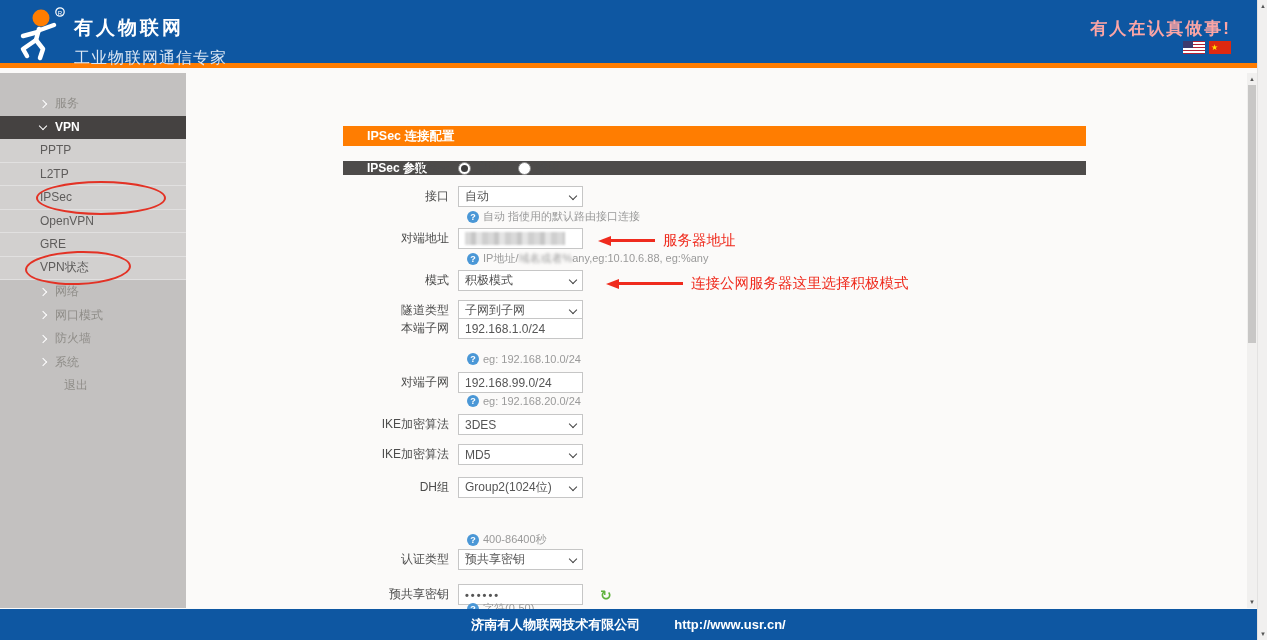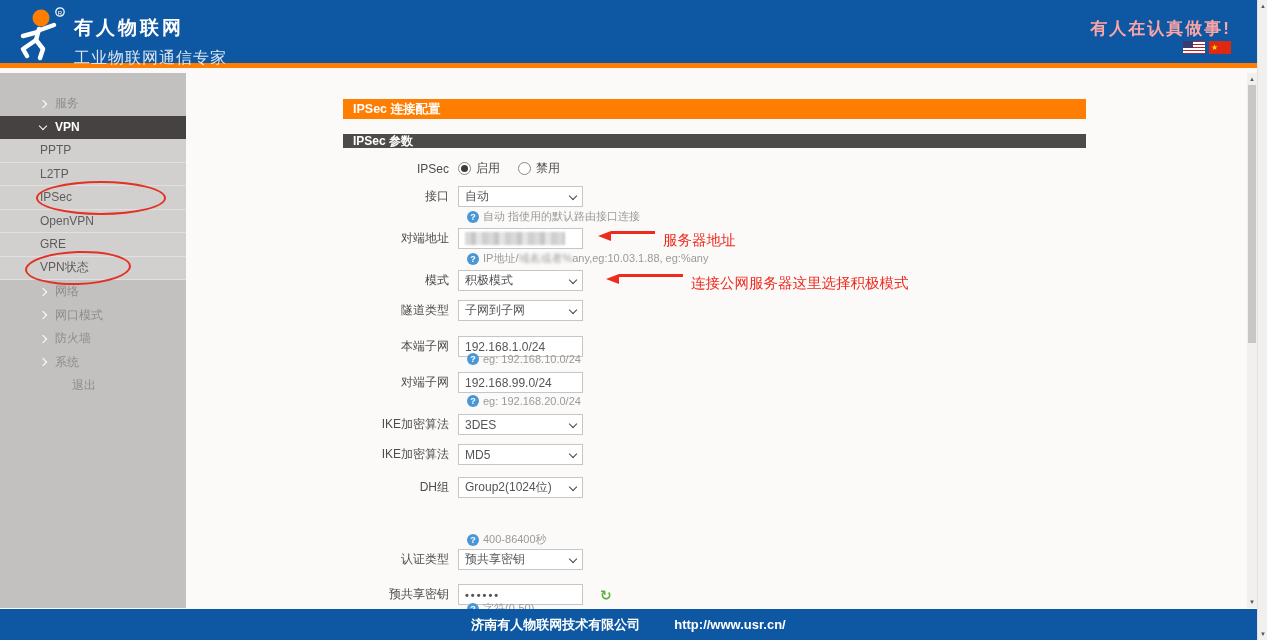--- a/index.html
+++ b/index.html
@@ -25,48 +25,48 @@
   .device { height:48px; background:#454241; color:#fff; font-size:15px; font-weight:bold; letter-spacing:1px; display:flex; align-items:center; justify-content:center; }
   .side-menu { padding-top:19px; }
   .snav { display:flex; align-items:center; height:23.5px; padding-left:40px; font-size:12px; cursor:default; }
   .snav .slab { margin-left:9px; color:#8f8d88; }
   .snav .schev { width:6px; height:6px; border-right:1.6px solid #fff; border-bottom:1.6px solid #fff; transform:rotate(-45deg); flex:none; }
   .snav.open { background:#454241; }
   .snav.open .slab { color:#fff; font-weight:bold; }
   .snav.open .schev { transform:rotate(45deg); margin-top:-3px; }
   .snav.sub { background:#d2d0cf; border-bottom:1px solid rgba(255,255,255,.35); }
   .snav.sub .slab { margin-left:0; color:#5e5c5b; }
-  .snav.item .slab { margin-left:32px; }
+  .snav.item .slab { margin-left:24px; }
   .ellipse { position:absolute; border:2px solid #e33225; border-radius:50%; pointer-events:none; }
   .ellipse.vpn { left:36px; top:108px; width:130px; height:34px; }
   .ellipse.ipsec { left:25px; top:178px; width:106px; height:34px; transform:rotate(-2deg); }
 
   
   .main { position:absolute; left:186px; top:73px; width:1071px; height:535px; background:#fbfaf9; }
-  .bar { position:absolute; left:343px; width:743px; color:#fff; font-weight:bold; display:flex; align-items:center; padding-left:10px; }
+  .bar { position:absolute; left:343px; width:743px; color:#fff; font-weight:bold; display:flex; align-items:center; padding-left:24px;margin-top:27px; }
   .bar.orange { top:99px; height:20px; background:#ff7d01; font-size:12.5px; }
   .bar.dark { top:134px; height:14px; background:#4d4b4a; font-size:12px; }
 
   .frow { position:absolute; left:343px; width:743px; display:flex; align-items:center; }
   .flabel { width:115px; text-align:right; padding-right:9px; font-size:12px; color:#4c4c4c; flex:none; }
   .ctrl { width:125px; height:21px; border:1px solid #c6c6c6; background:#fff; display:flex; align-items:center; padding:0 6px; font-size:12px; color:#555; }
   .ctrl .chev { width:6px; height:6px; border-right:1.5px solid #444; border-bottom:1.5px solid #444; transform:rotate(45deg); margin-left:auto; margin-top:-2px; flex:none; }
   .fhint { position:absolute; left:467px; display:flex; align-items:center; gap:4px; font-size:11px; color:#9a9a9a; white-space:nowrap; }
   .qicon { display:inline-flex; width:12px; height:12px; border-radius:50%; background:#4a97d6; color:#fff; font-size:9px; font-weight:bold; align-items:center; justify-content:center; flex:none; }
   .blurred { filter:blur(1.6px); }
   .radio-group { display:flex; align-items:center; gap:18px; font-size:12px; color:#4c4c4c; }
   .radio-opt { display:flex; align-items:center; gap:5px; }
   .radio { width:13px; height:13px; border:1px solid #8a8a8a; border-radius:50%; background:#fff; flex:none; }
   .radio.on::after { content:""; display:block; width:7px; height:7px; border-radius:50%; background:#3c3c3c; margin:2px; }
   .mosaic { width:100px; height:13px; background:repeating-linear-gradient(90deg,#d9d9d9 0 6px,#c7c7c7 6px 11px,#e4e4e4 11px 17px,#cfcfcf 17px 23px); filter:blur(1px); }
   .pwd { letter-spacing:2px; font-weight:bold; font-size:11px; }
   .refresh-ic { position:absolute; left:600px; font-size:14px; color:#5fb23c; font-weight:bold; }
 
   
-  .ann { position:absolute; display:flex; color:#ef2b1e; }
+  .ann { position:absolute; display:flex; align-items:center; color:#ef2b1e; }
   .ann .ahead { width:0; height:0; border-top:5px solid transparent; border-bottom:5px solid transparent; border-right:13px solid #ef2b1e; flex:none; }
   .ann .aline { height:2.5px; background:#ef2b1e; flex:none; }
   .ann .atext { margin-left:8px; font-size:14.5px; white-space:nowrap; }
 
   
   .footer { position:absolute; left:0; top:609px; width:1257px; height:31px; background:#0e57a2; display:flex; align-items:center; justify-content:center; gap:34px; color:#fff; font-size:13px; font-weight:bold; }
 
   
   .inner-sb { position:absolute; left:1247px; top:73px; width:10px; height:535px; background:#f1f0ef; }
   .inner-sb .thumb { position:absolute; left:1px; top:12px; width:8px; height:258px; background:#c8c7c6; }
@@ -186,21 +186,21 @@
   </div>
 
   <div class="frow" style="top:228px">
     <div class="flabel">对端地址</div>
     <div class="ctrl">
       <span class="mosaic"></span>
     </div>
   </div>
   <div class="fhint" style="top:251px">
     <span class="qicon">?</span>
-    <span><span>IP地址/</span><span class="blurred">域名或者%</span><span>any,eg:10.03.1.88, eg:%any</span></span>
+    <span><span>IP地址/</span><span class="blurred">域名或者%</span><span>any,eg:10.10.6.88, eg:%any</span></span>
   </div>
   <div class="ann" style="left:598px; top:231px">
     <span class="ahead"></span>
     <span class="aline" style="width:44px"></span>
     <span class="atext">服务器地址</span>
   </div>
 
   <div class="frow" style="top:270px">
     <div class="flabel">模式</div>
     <div class="ctrl">
@@ -215,21 +215,21 @@
   </div>
 
   <div class="frow" style="top:300px">
     <div class="flabel">隧道类型</div>
     <div class="ctrl">
       <span>子网到子网</span>
       <span class="chev"></span>
     </div>
   </div>
 
-  <div class="frow" style="top:336px">
+  <div class="frow" style="top:318px">
     <div class="flabel">本端子网</div>
     <div class="ctrl">
       <span>192.168.1.0/24</span>
     </div>
   </div>
   <div class="fhint" style="top:353px">
     <span class="qicon">?</span>
     <span>eg: 192.168.10.0/24</span>
   </div>
 

